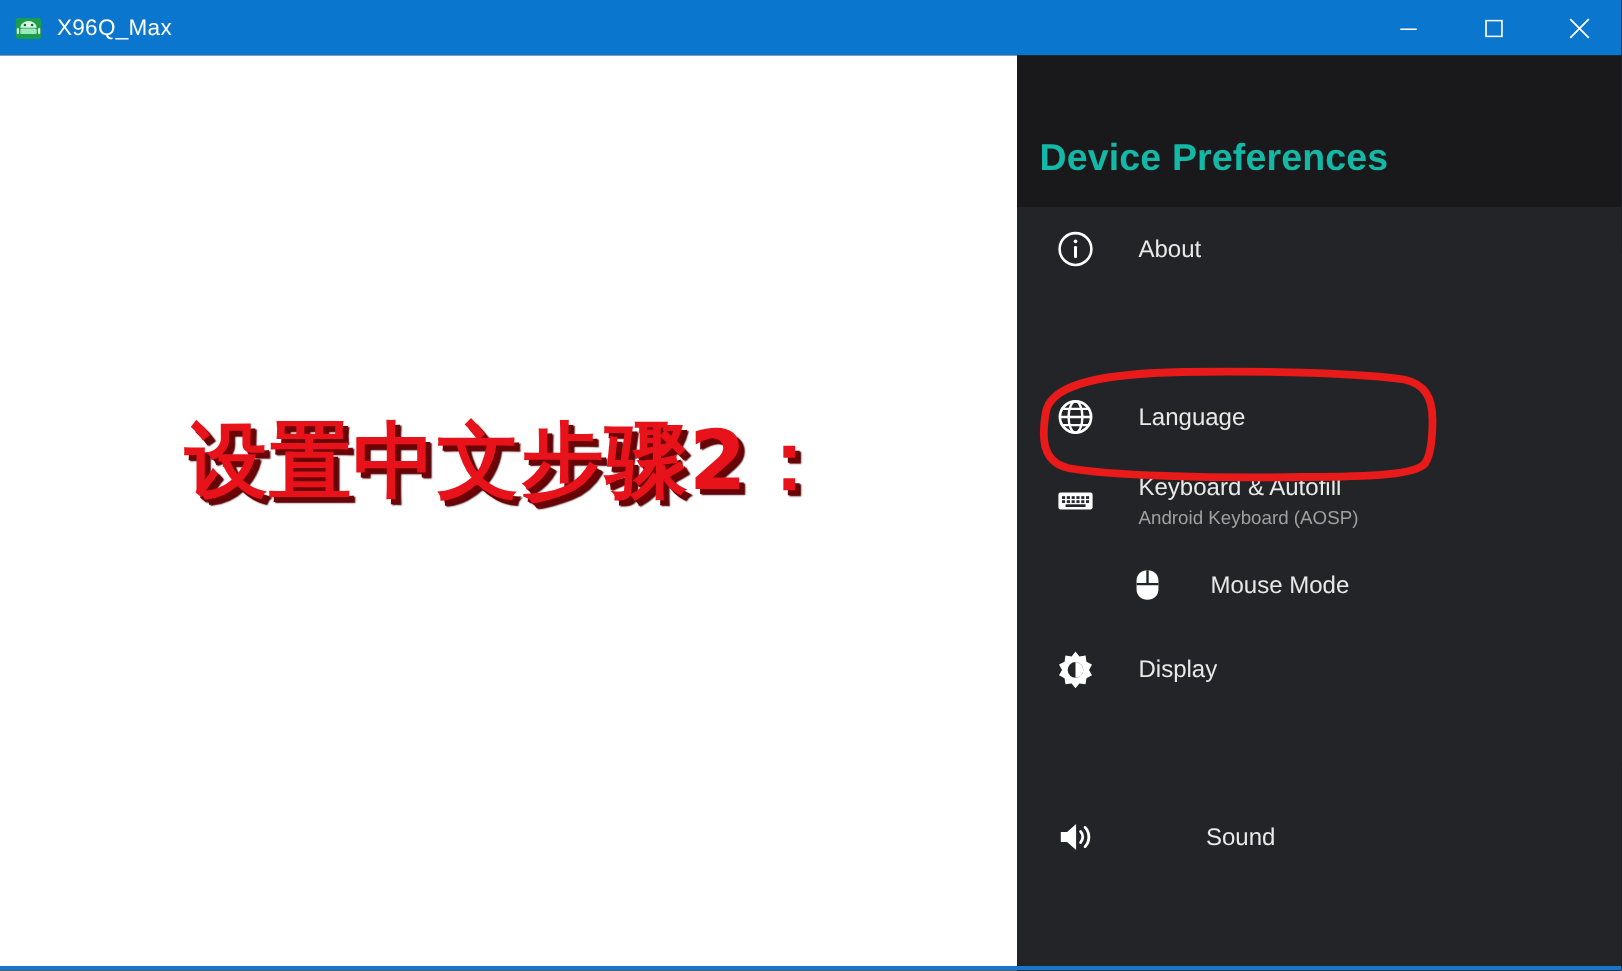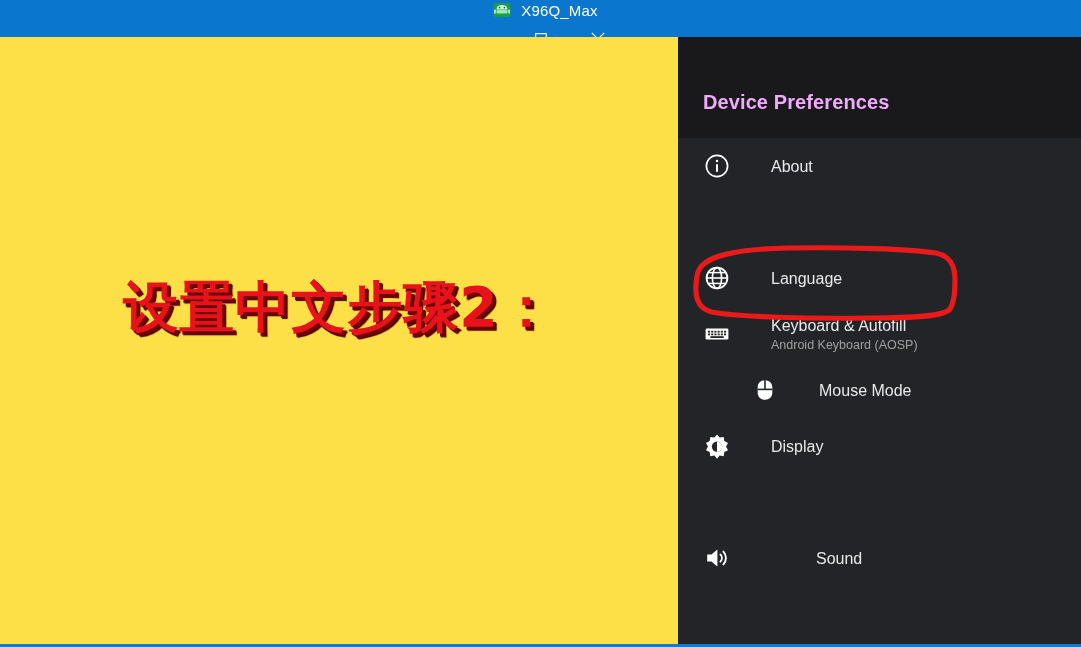--- a/index.html
+++ b/index.html
@@ -25,21 +25,20 @@
 
   
   .titlebar {
     position: absolute;
     left: 0; top: 0;
     width: 1081px;
     height: 37px;
     background: #0a76cd;
     display: flex;
     align-items: center;
-    flex-direction: column;
   }
   .title-left {
     display: flex;
     align-items: center;
     padding-left: 9px;
     flex: 1 1 auto;
     min-width: 0;
   }
   .app-icon {
     width: 20px;
@@ -70,21 +69,21 @@
   }
   .win-btn svg { display: block; }
 
   
   .left-pane {
     position: absolute;
     left: 0;
     top: 37px;
     width: 678px;
     height: 610px;
-    background: #fde047;
+    background: #ffffff;
     overflow: hidden;
   }
   .overlay-text {
     position: absolute;
     left: 0;
     top: 243px;
     width: 678px;
     text-align: center;
     font-family: "DejaVu Sans", "Liberation Sans", sans-serif;
     font-size: 55px;
@@ -108,24 +107,24 @@
   }
   .panel-header {
     position: absolute;
     left: 0; top: 0;
     width: 403px;
     height: 101px;
     background: #19191b;
   }
   .panel-title {
     position: absolute;
-    left: 25px;
+    left: 15px;
     top: 54px;
-    color: #f0abfc;
-    font-size: 20px;
+    color: #14b8a6;
+    font-size: 25px;
     font-weight: bold;
     letter-spacing: 0.1px;
     white-space: nowrap;
   }
 
   .list {
     position: absolute;
     left: 0;
     top: 101px;
     width: 403px;
@@ -144,21 +143,21 @@
     width: 28px;
     height: 28px;
     margin-left: 25px;
     flex: 0 0 auto;
     display: flex;
     align-items: center;
     justify-content: center;
   }
   .row-icon svg { display: block; }
   .row-text {
-    margin-left: 40px;
+    margin-left: 28px;
     display: flex;
     flex-direction: column;
     justify-content: flex-end;
     min-width: 0;
   }
   .row-label {
     color: #e9e9e9;
     font-size: 16px;
     line-height: 19px;
     white-space: nowrap;

